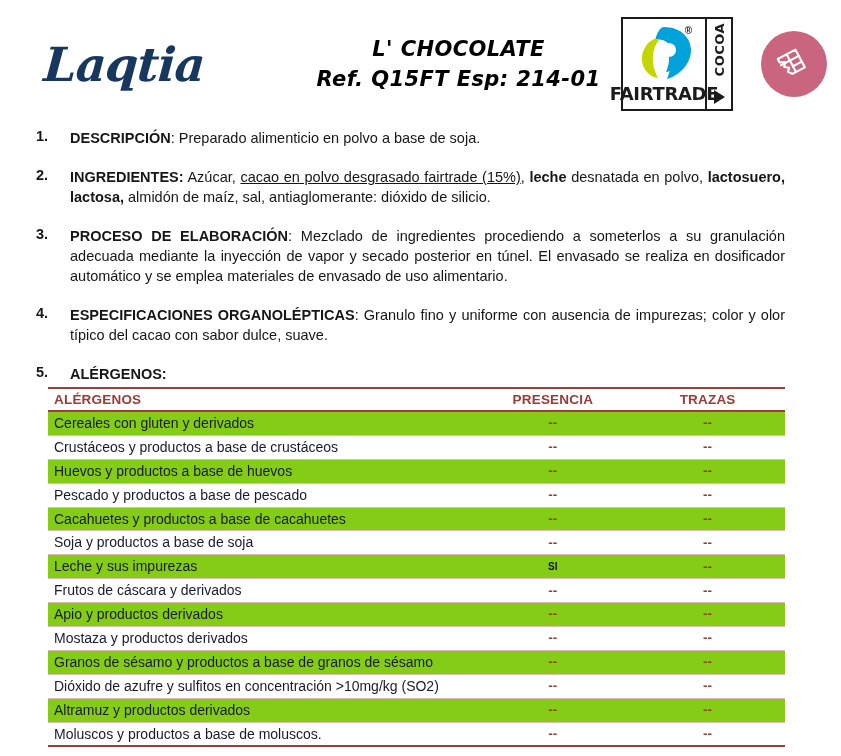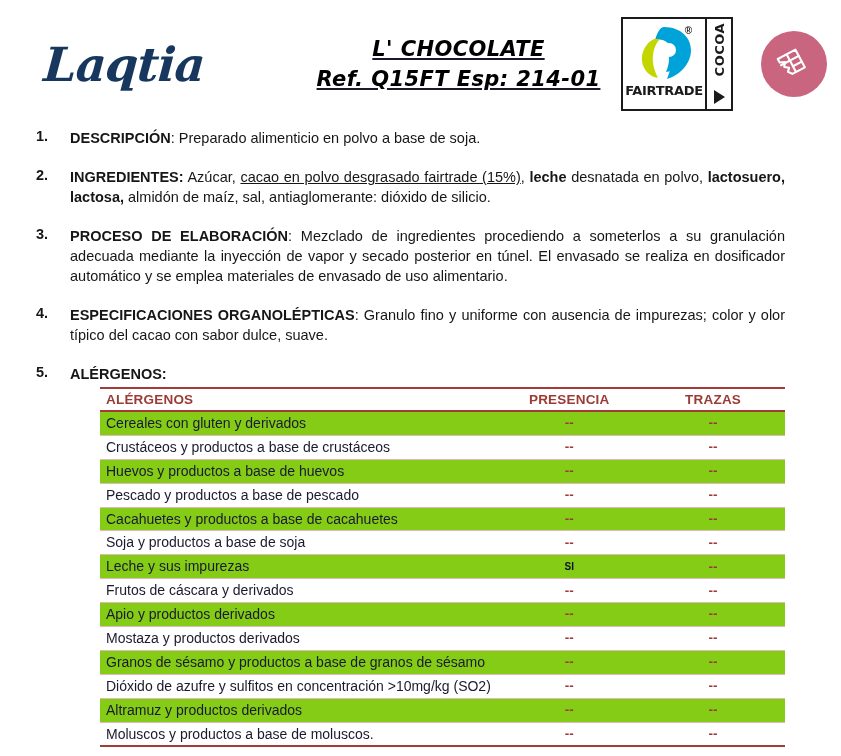--- a/index.html
+++ b/index.html
@@ -44,21 +44,20 @@
     color: #17375e;
     letter-spacing: -1px;
     transform: skewX(-4deg);
     line-height: 1;
     padding-left: 8px;
   }
   .title-wrap {
     flex: 1 1 auto;
     text-align: center;
     padding-right: 0;
-    text-decoration: underline;
   }
   .title-line1, .title-line2 {
     font-family: "DejaVu Sans", sans-serif;
     font-weight: bold;
     font-style: italic;
     font-size: 21px;
     color: #000000;
     letter-spacing: 0.4px;
     line-height: 1.45;
     white-space: nowrap;
@@ -93,21 +92,21 @@
     position: absolute;
     top: 2px;
     right: 3px;
     font-size: 10px;
     font-weight: bold;
     color: #1b1b1b;
     line-height: 1;
   }
   .ft-word {
     font-family: "DejaVu Sans", sans-serif;
-    font-size: 13px;
+    font-size: 18px;
     font-weight: bold;
     color: #1b1b1b;
     letter-spacing: -0.3px;
     margin-top: 1px;
   }
   .ft-side {
     width: 26px;
     border: 2px solid #1b1b1b;
     border-left: none;
     background: #ffffff;
@@ -172,21 +171,21 @@
     line-height: 1.38;
     text-align: justify;
     color: #161616;
   }
   .item-body b { font-weight: bold; }
   .item-body u { text-decoration: underline; }
   .item-5 { margin-bottom: 3px; }
 
   
   .table-wrap {
-    padding: 0 56px 0 100px;
+    padding: 0 56px 0 48px;
   }
   table.allergens {
     width: 100%;
     border-collapse: collapse;
     table-layout: fixed;
   }
   table.allergens thead th {
     font-size: 13.5px;
     font-weight: bold;
     color: #9c3a36;

